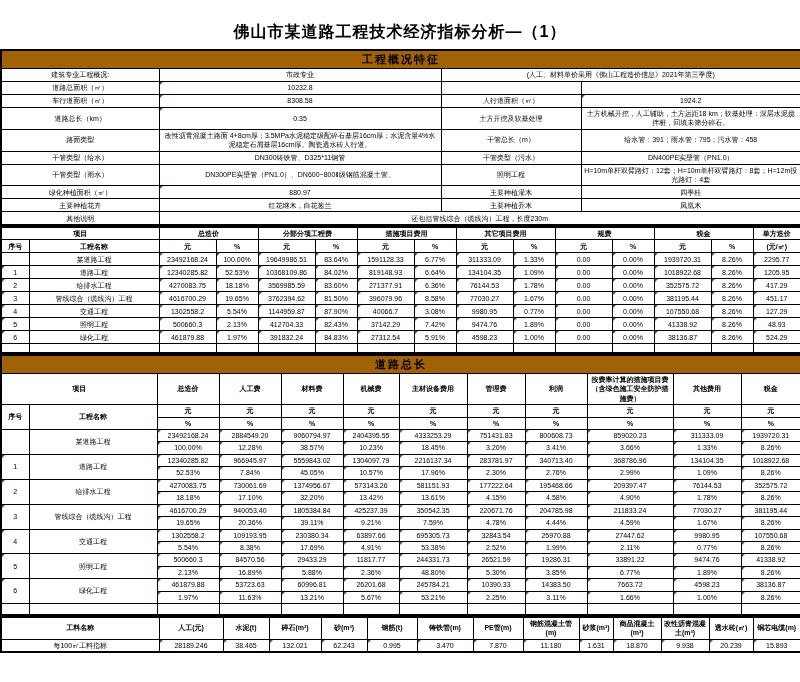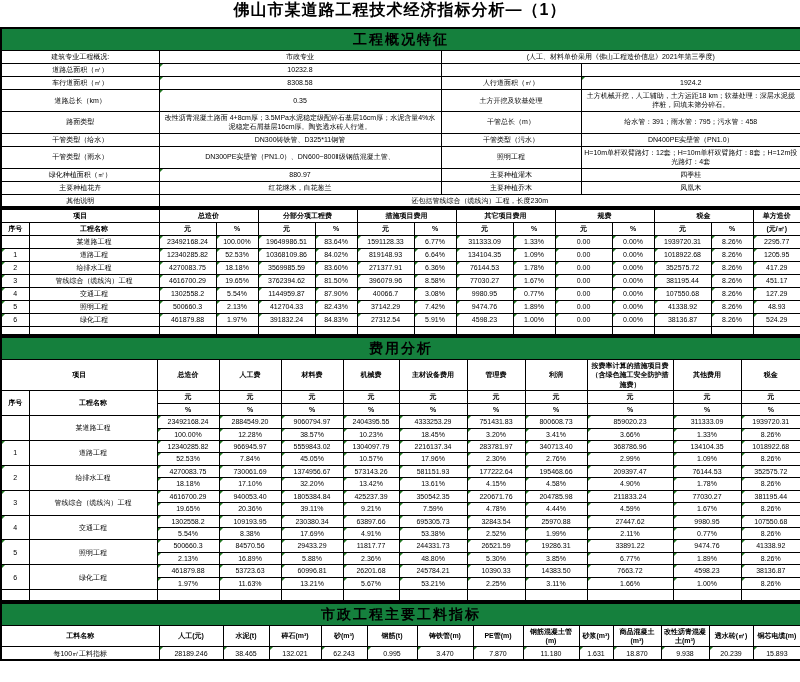--- a/index.html
+++ b/index.html
@@ -1,22 +1,22 @@
 <!DOCTYPE html>
 <html><head>
 <meta charset="utf-8">
 <style>
   *{box-sizing:border-box;margin:0;padding:0}
   body{background:#fff;font-family:"Liberation Sans","DejaVu Sans",sans-serif;color:#000}
   .page{width:800px;height:682px;overflow:hidden;background:#fff;position:relative}
-  .title{font-size:16px;font-weight:bold;text-align:center;padding:0 0 6px;letter-spacing:1px}
+  .title{font-size:16px;font-weight:bold;text-align:center;padding:22px 0 6px;letter-spacing:1px}
   table{border-collapse:collapse;width:800px;table-layout:fixed;border:2px solid #000}
   td{border:1px solid #000;font-size:7px;line-height:1.35;text-align:center;vertical-align:middle;
      padding:1px 2px;overflow:hidden;word-break:break-all;position:relative;height:13px}
-  .sec td{background:#15803d;font-weight:bold;font-size:14px;height:15px;letter-spacing:2px}
+  .sec td{background:#a16207;font-weight:bold;font-size:11px;height:15px;letter-spacing:2px}
   .hdr td{font-weight:bold}
   td.g::before{content:'';position:absolute;left:0;top:0;width:0;height:0;
      border-top:3px solid #217821;border-right:3px solid transparent}
   .blank td{height:9px}
   #fee td{height:11px}
 </style>
 </head>
 <body>
 
 <div class="page">
@@ -293,21 +293,21 @@
         <col style="width:56px">
         <col style="width:68px">
         <col style="width:58px">
       <col style="width:62px">
         <col style="width:86px">
         <col style="width:68px">
         <col style="width:60px">
     </colgroup>
     <tbody>
         <tr class="sec">
-          <td colspan="12">费用分析</td>
+          <td colspan="12">道路总长</td>
         </tr>
     <tr class="hdr">
       <td colspan="2">项目</td>
       <td>总造价</td>
       <td>人工费</td>
       <td>材料费</td>
       <td>机械费</td>
       <td>主材设备费用</td>
       <td>管理费</td>
       <td>利润</td>
@@ -553,23 +553,20 @@
         <col style="width:56px">
         <col style="width:50px">
       <col style="width:56px">
         <col style="width:34px">
         <col style="width:48px">
         <col style="width:48px">
       <col style="width:44px">
         <col style="width:48px">
     </colgroup>
     <tbody>
-        <tr class="sec">
-          <td colspan="14">市政工程主要工料指标</td>
-        </tr>
     <tr class="hdr" id="mat-head">
           <td>工料名称</td>
           <td>人工(元)</td>
           <td>水泥(t)</td>
           <td>碎石(m³)</td>
           <td>砂(m³)</td>
           <td>钢筋(t)</td>
           <td>铸铁管(m)</td>
           <td>PE管(m)</td>
           <td>钢筋混凝土管(m)</td>

